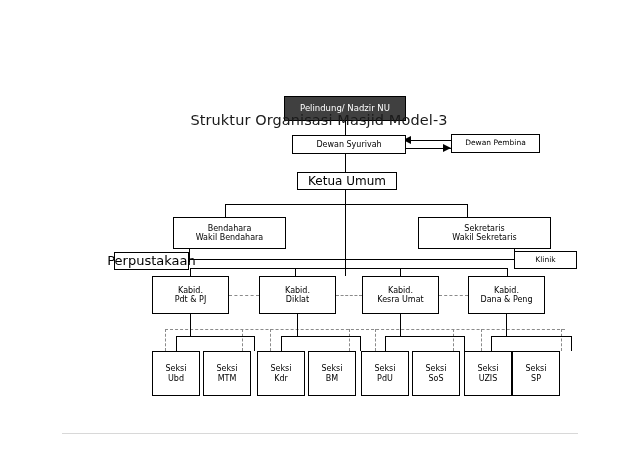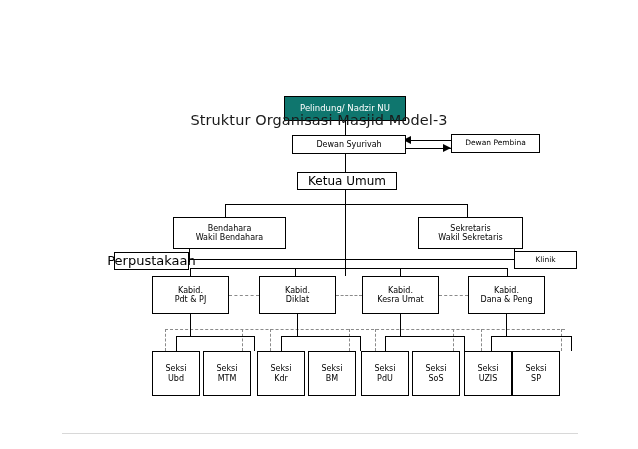--- a/index.html
+++ b/index.html
@@ -48,21 +48,21 @@
     text-align: center;
     font-size: 14.5px;
     letter-spacing: .1px;
     color: #1a1a1a;
     z-index: 5;
     margin-top: 44px;
   }
 
   
   .node.dark {
-    background: #0f766e;
+    background: #404040;
     border-color: #000000;
     color: #ffffff;
   }
 
   
   .ln-h, .ln-v {
     position: absolute;
     background: #000000;
     z-index: 1;
   }
@@ -146,21 +146,21 @@
 
   <div class="ln-h" style="left:225px; top:204px; width:242px;"></div>
   <div class="ln-v" style="left:225px; top:204px; height:13px;"></div>
   <div class="ln-v" style="left:467px; top:204px; height:13px;"></div>
 
   <div class="node" style="left:173px; top:217px; width:113px; height:32px; font-size:8px;">
     <span class="ln">Bendahara</span>
     <span class="ln">Wakil Bendahara</span>
   </div>
 
-  <div class="node" style="left:418px; top:217px; width:105px; height:32px; font-size:8px;">
+  <div class="node" style="left:418px; top:217px; width:133px; height:32px; font-size:8px;">
     <span class="ln">Sekretaris</span>
     <span class="ln">Wakil Sekretaris</span>
   </div>
 
   <div class="ln-v" style="left:189px; top:249px; height:13px;"></div>
   <div class="ln-v" style="left:514px; top:249px; height:9px;"></div>
 
   <div class="node" style="left:114px; top:252px; width:75px; height:18px; font-size:13px;">
     <span class="ln">Perpustakaan</span>
   </div>

